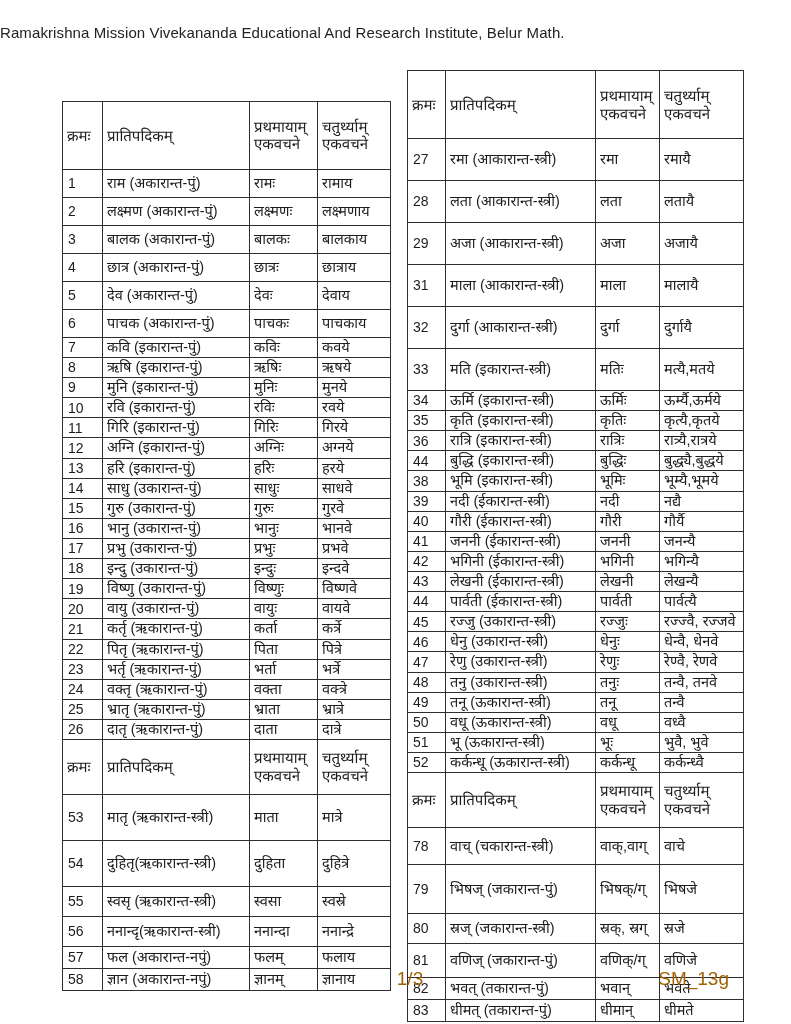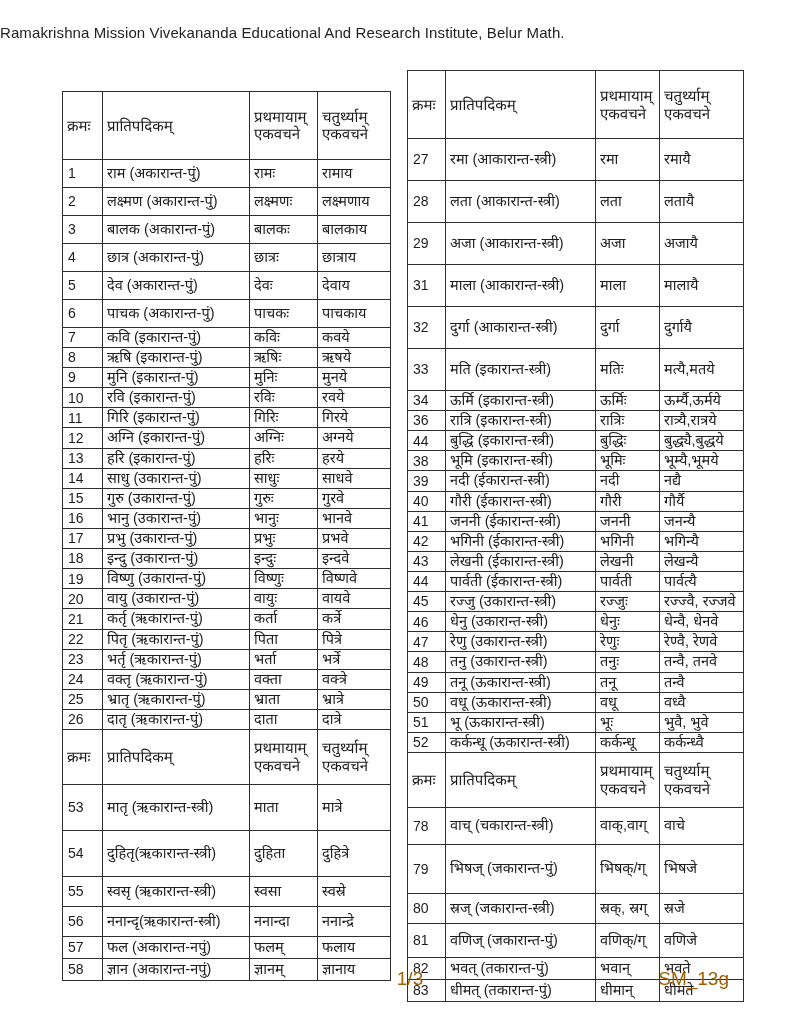--- a/index.html
+++ b/index.html
@@ -366,20 +366,26 @@
             <td class="c2">मतिः</td>
             <td class="c3">मत्यै,मतये</td>
           </tr>
           <tr>
             <td class="c0">34</td>
             <td class="c1">ऊर्मि (इकारान्त-स्त्री)</td>
             <td class="c2">ऊर्मिः</td>
             <td class="c3">ऊर्म्यै,ऊर्मये</td>
           </tr>
           <tr>
+            <td class="c0">35</td>
+            <td class="c1">कृति (इकारान्त-स्त्री)</td>
+            <td class="c2">कृतिः</td>
+            <td class="c3">कृत्यै,कृतये</td>
+          </tr>
+          <tr>
             <td class="c0">36</td>
             <td class="c1">रात्रि (इकारान्त-स्त्री)</td>
             <td class="c2">रात्रिः</td>
             <td class="c3">रात्र्यै,रात्रये</td>
           </tr>
           <tr>
             <td class="c0">44</td>
             <td class="c1">बुद्धि (इकारान्त-स्त्री)</td>
             <td class="c2">बुद्धिः</td>
             <td class="c3">बुद्ध्यै,बुद्धये</td>

